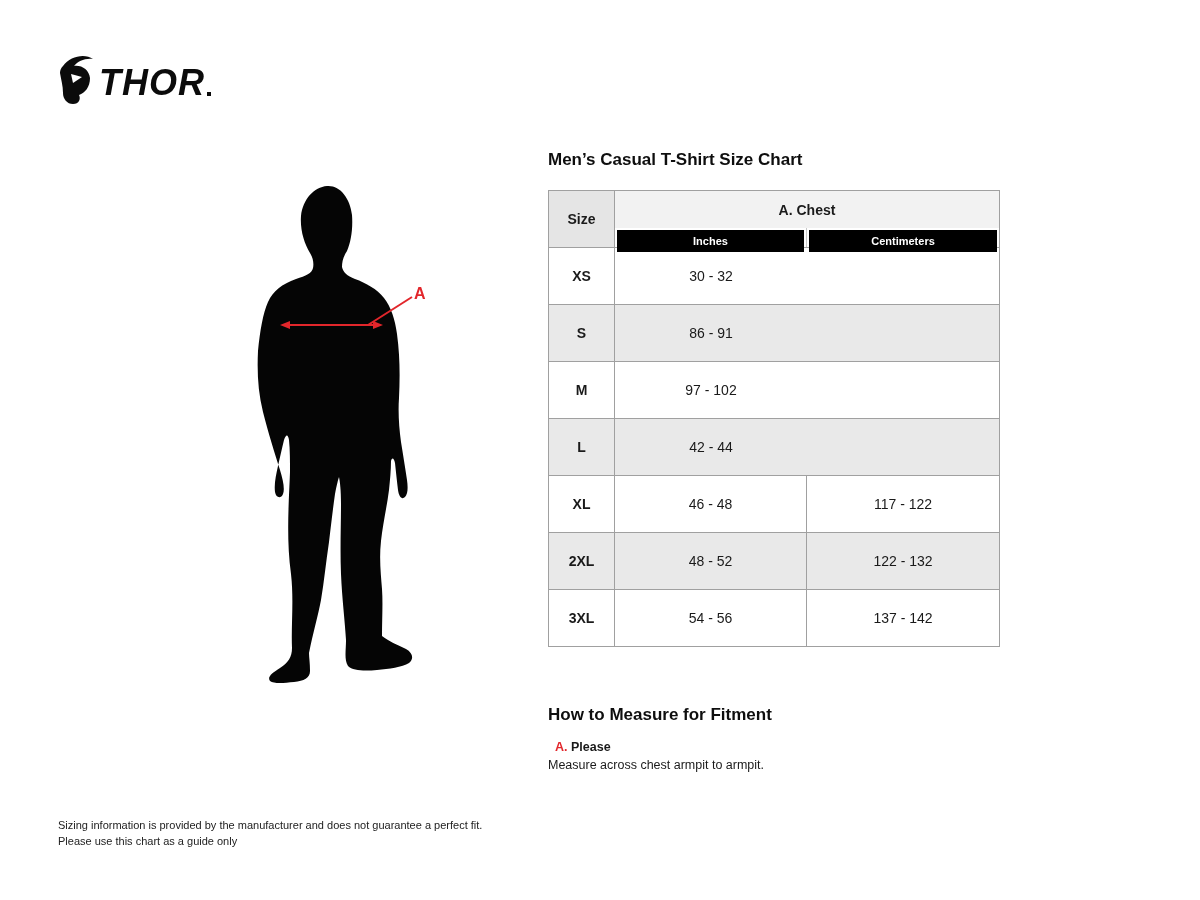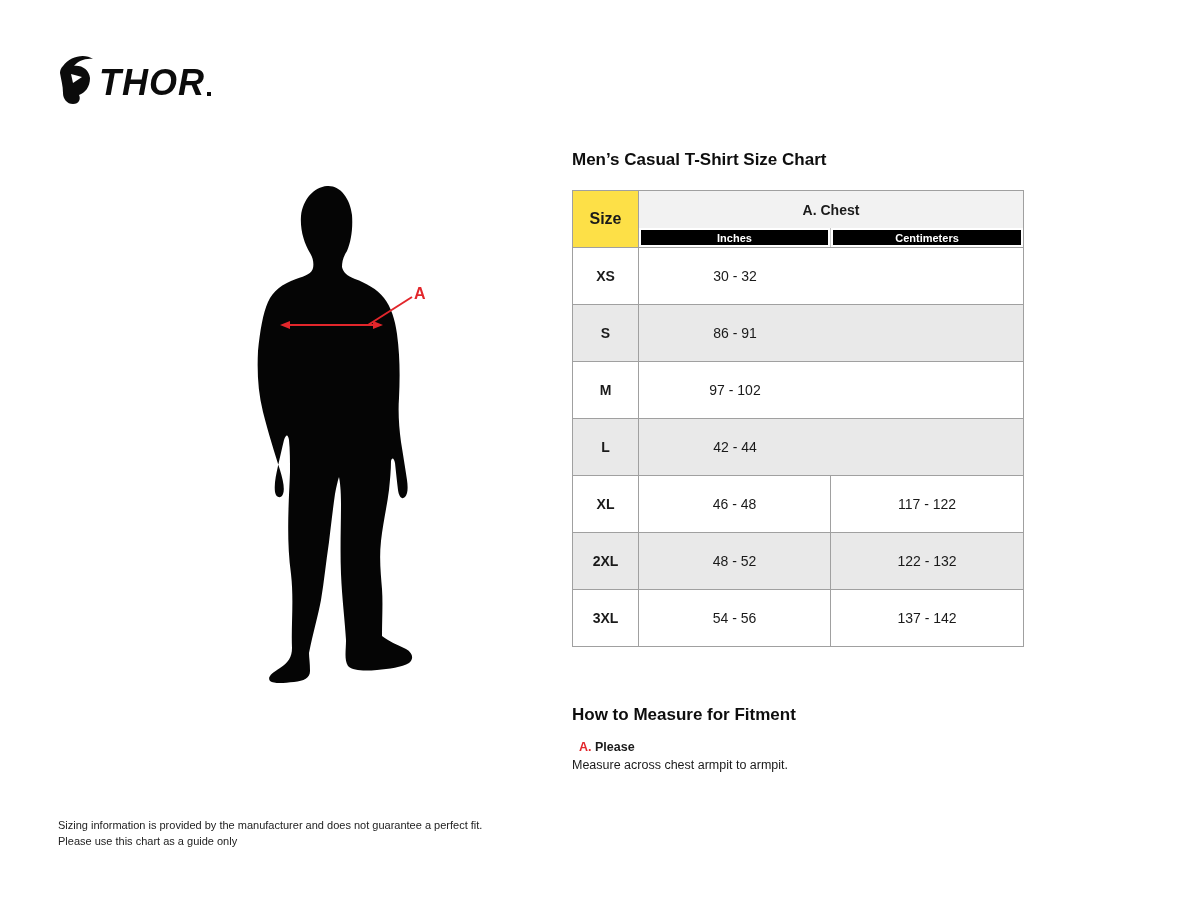--- a/index.html
+++ b/index.html
@@ -29,56 +29,56 @@
   .arrow-line { stroke: #e2262b; stroke-width: 2; fill: none; }
   .arrow-head { fill: #e2262b; }
   .marker-label {
     fill: #e2262b;
     font-family: "Liberation Sans", sans-serif;
     font-weight: bold;
     font-size: 16px;
   }
 
   
-  .right-col { position: absolute; left: 572px; top: 150px; width: 452px; }
+  .right-col { position: absolute; left: 548px; top: 150px; width: 452px; }
   .chart-title { font-size: 17px; font-weight: bold; color: #0e0e0e; }
 
   .size-table {
     margin-top: 20px;
     width: 452px;
     border: 1px solid #a0a0a0;
     background: #ffffff;
   }
   .t-header {
     display: grid;
     grid-template-columns: 66px 192px 192px;
     grid-template-rows: 37px 19px;
   }
   .size-head {
     grid-column: 1; grid-row: 1 / 3;
-    background: #fde047;
+    background: #e5e5e5;
     border-right: 1px solid #a0a0a0;
     display: flex; align-items: center; justify-content: center;
-    font-weight: bold; font-size: 16px;
+    font-weight: bold; font-size: 14px;
   }
   .group-head {
     grid-column: 2 / 4; grid-row: 1;
     background: #f2f2f2;
     display: flex; align-items: center; justify-content: center;
     font-weight: bold; font-size: 14px;
   }
   .bar-cell {
     grid-row: 2;
     background: #ffffff;
     padding: 2px 2px 2px 2px;
   }
   .bar-cell.c1 { grid-column: 2; border-right: 1px solid #c9c9c9; }
   .bar-cell.c2 { grid-column: 3; }
   .black-bar {
-    height: 15px;
+    height: 22px;
     background: #000000;
     color: #ffffff;
     font-weight: bold;
     font-size: 11px;
     display: flex; align-items: center; justify-content: center;
   }
 
   .t-body .t-row {
     display: grid;
     grid-template-columns: 66px 192px 192px;

